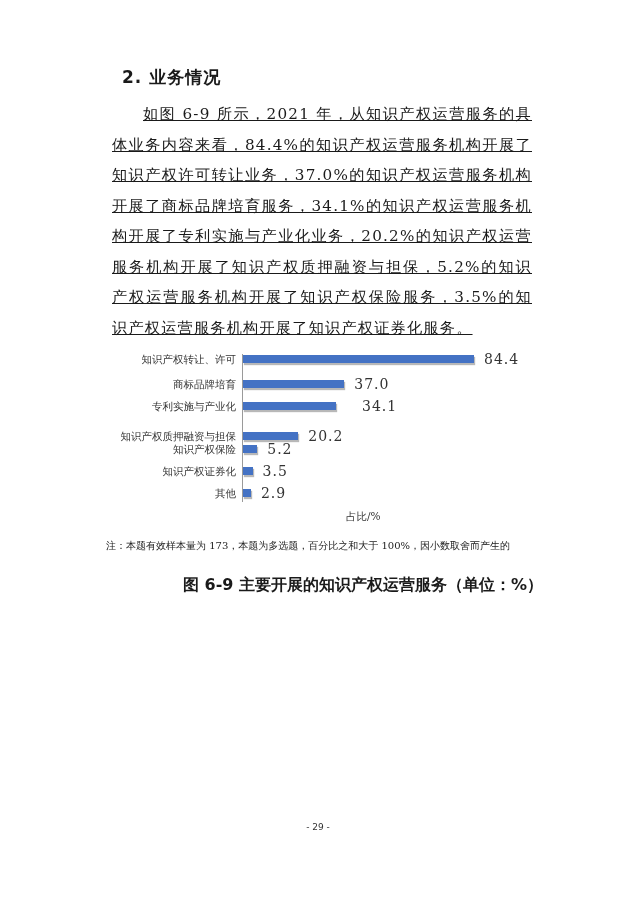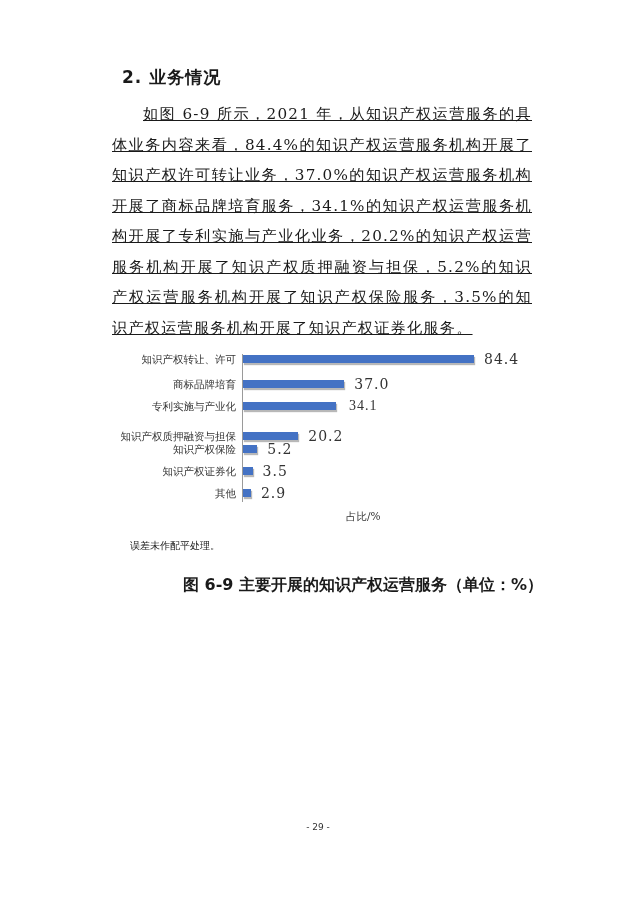--- a/index.html
+++ b/index.html
@@ -42,21 +42,21 @@
         <span class="val" style="left: 384px;">84.4</span>
       </div>
       <div class="row" style="top: 26.8px;">
         <span class="cat">商标品牌培育</span>
         <div class="bar" style="width: 101.268px; background: rgb(68, 114, 196);"></div>
         <span class="val" style="left: 254.268px;">37.0</span>
       </div>
       <div class="row" style="top: 48.6px;">
         <span class="cat">专利实施与产业化</span>
         <div class="bar" style="width: 93.3306px; background: rgb(68, 114, 196);"></div>
-        <span class="val" style="left: 249px; font-family: Liberation Serif, serif;">34.1</span>
+        <span class="val" style="left: 262px;">34.1</span>
       </div>
       <div class="row" style="top: 79px;">
         <span class="cat">知识产权质押融资与担保</span>
         <div class="bar" style="width: 55.2867px; background: rgb(68, 114, 196);"></div>
         <span class="val" style="left: 208.287px;">20.2</span>
       </div>
       <div class="row" style="top: 92.2px;">
         <span class="cat">知识产权保险</span>
         <div class="bar" style="width: 14.2322px; background: rgb(68, 114, 196);"></div>
         <span class="val" style="left: 167.232px;">5.2</span>
@@ -69,17 +69,17 @@
       <div class="row" style="top: 135.8px;">
         <span class="cat">其他</span>
         <div class="bar" style="width: 7.9372px; background: rgb(68, 114, 196);"></div>
         <span class="val" style="left: 160.937px; text-align: right;">2.9</span>
       </div>
     </div>
   <div class="xlabel">占比/%</div>
 </div>
 
 <div class="note">
-  <span class="ln2">误差未作配平处理。</span>
+  <span>注：本题有效样本量为 173，本题为多选题，百分比之和大于 100%，因小数取舍而产生的</span>
 </div>
 
 <div class="caption">图 6-9 主要开展的知识产权运营服务（单位：%）</div>
 <div class="pagenum">- 29 -</div>
 
 </body></html>

